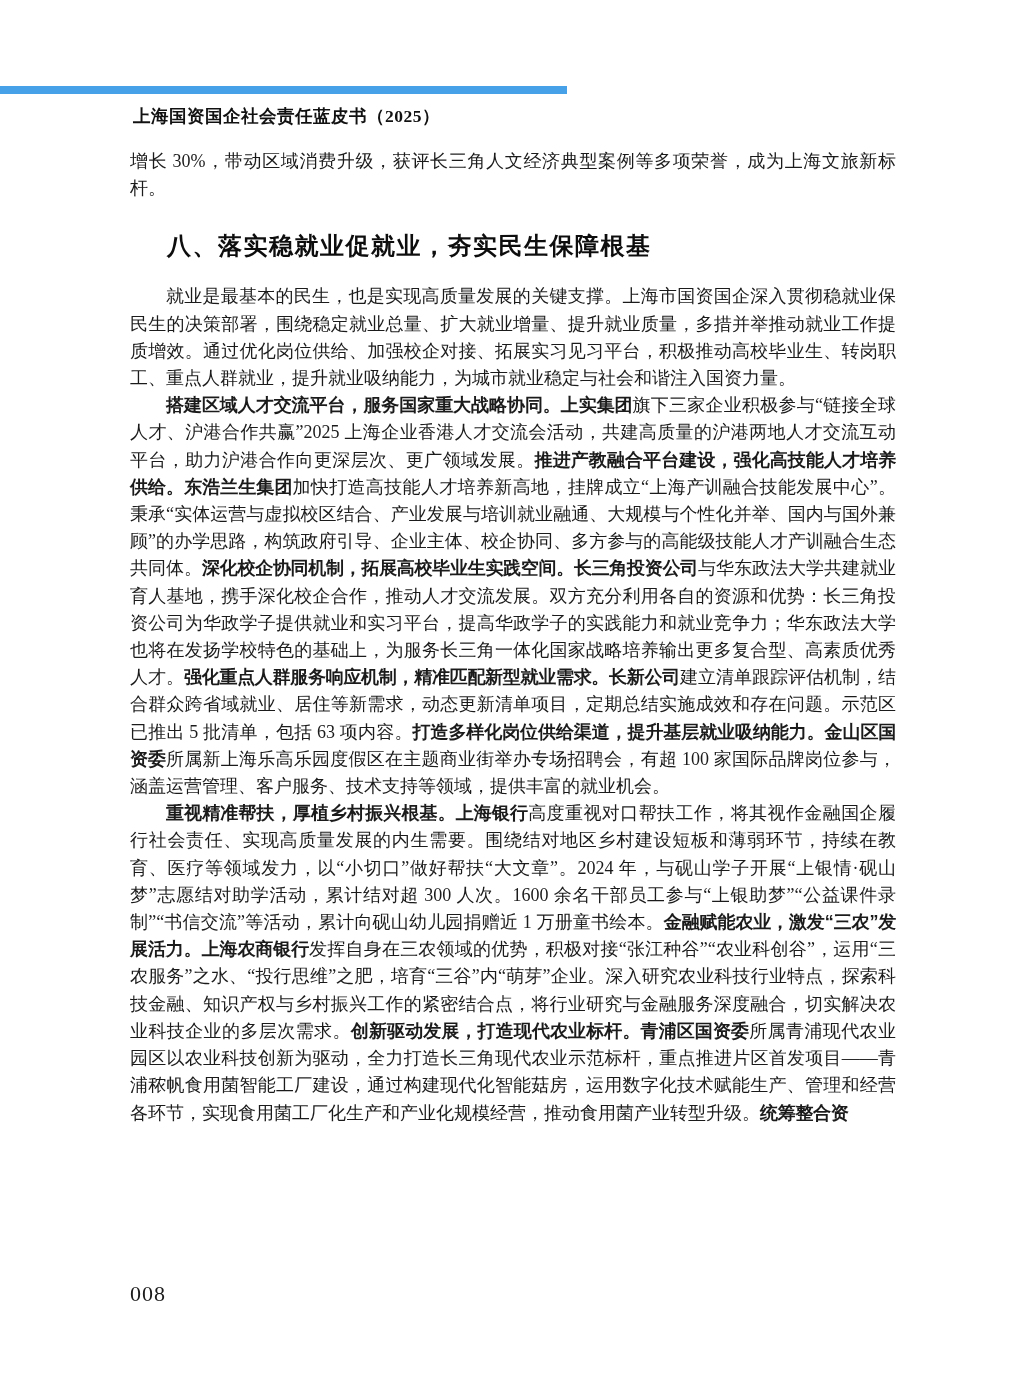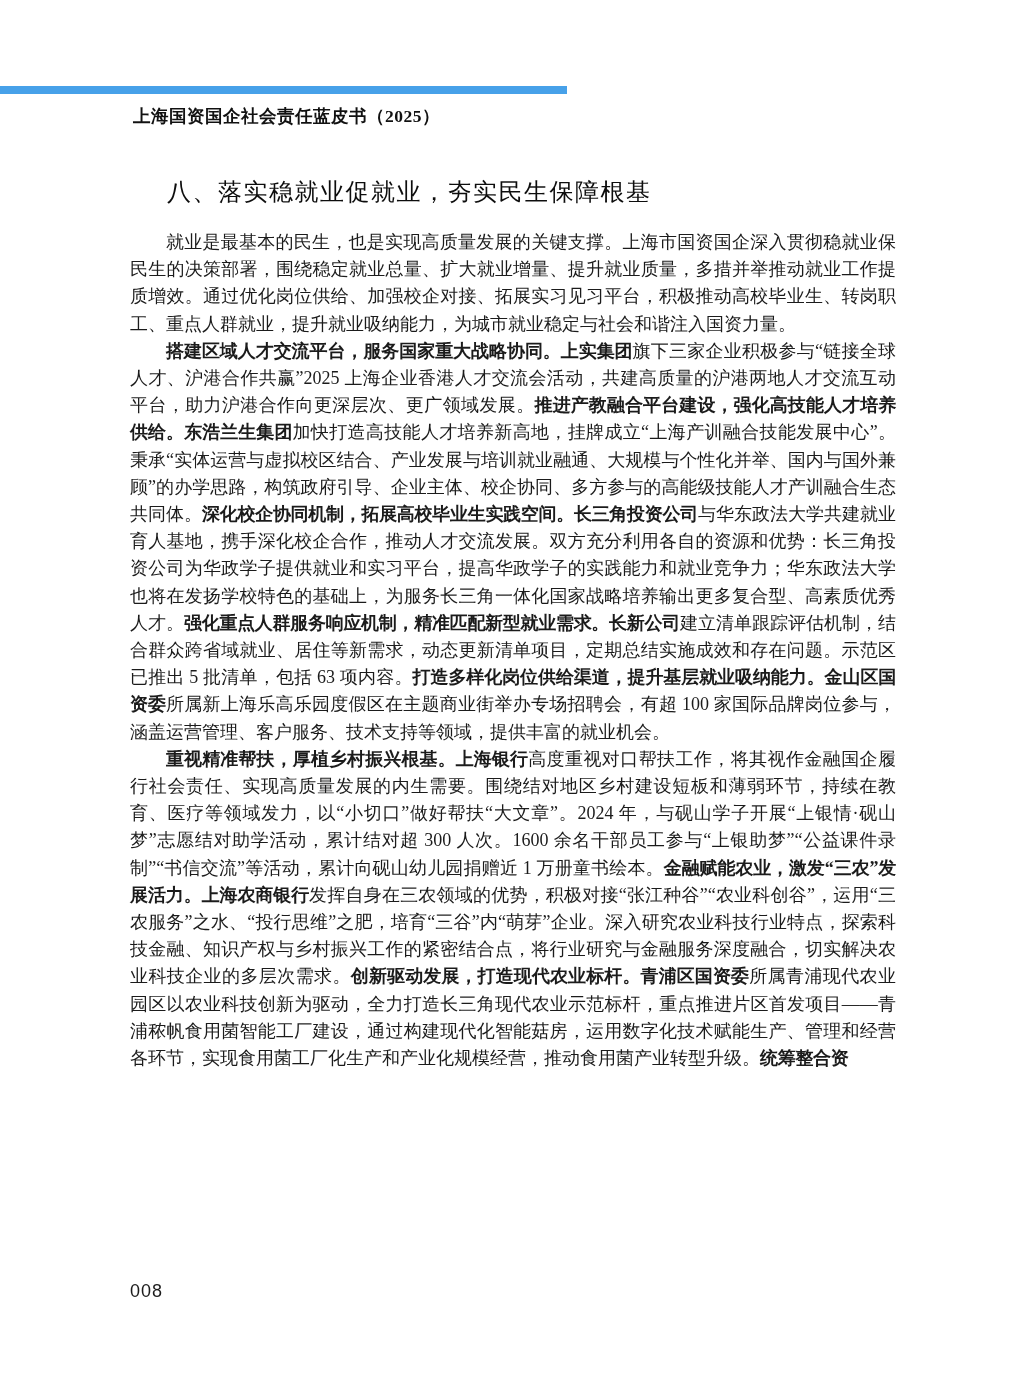--- a/index.html
+++ b/index.html
@@ -48,50 +48,51 @@
   .content p.para {
     margin: 0;
     padding: 0;
   }
   .content p.indent {
     text-indent: 2em;
   }
   .run { font-weight: normal; }
   .bold-run {
     font-weight: bold;
-    font-family: Liberation Serif, serif;
+    font-family: Liberation Sans, sans-serif;
     letter-spacing: -0.3px;
   }
   h2.section-heading {
     font-family: "Liberation Sans", sans-serif;
-    font-weight: normal;
+    font-weight: bold;
     font-size: 24px;
     line-height: 31px;
     margin: 28px 0 22px 0;
     padding-left: 37px;
     letter-spacing: 1.5px;
     text-align: left;
     color: #0d0d0d;
   }
   .page-number {
     position: absolute;
     left: 130px;
     top: 1281px;
-    font-size: 18px;
-    font-family: Liberation Sans, sans-serif;
+    font-size: 22px;
+    font-family: Liberation Serif, serif;
     color: #1b1b1b;
     letter-spacing: 1px;
   }
 </style>
 </head>
 <body>
 
 <div class="page">
   <div class="accent-bar" style="background: rgb(71, 161, 233);"></div>
   <div class="page-header">上海国资国企社会责任蓝皮书（2025）</div>
   <div class="content">
+      <p class="para"><span class="run">增长 30%，带动区域消费升级，获评长三角人文经济典型案例等多项荣誉，成为上海文旅新标杆。</span></p>
       <h2 class="section-heading">八、落实稳就业促就业，夯实民生保障根基</h2>
       <p class="para indent"><span class="run">就业是最基本的民生，也是实现高质量发展的关键支撑。上海市国资国企深入贯彻稳就业保民生的决策部署，围绕稳定就业总量、扩大就业增量、提升就业质量，多措并举推动就业工作提质增效。通过优化岗位供给、加强校企对接、拓展实习见习平台，积极推动高校毕业生、转岗职工、重点人群就业，提升就业吸纳能力，为城市就业稳定与社会和谐注入国资力量。</span></p>
       <p class="para indent"><strong class="run bold-run">搭建区域人才交流平台，服务国家重大战略协同。上实集团</strong><span class="run">旗下三家企业积极参与“链接全球人才、沪港合作共赢”2025 上海企业香港人才交流会活动，共建高质量的沪港两地人才交流互动平台，助力沪港合作向更深层次、更广领域发展。</span><strong class="run bold-run">推进产教融合平台建设，强化高技能人才培养供给。东浩兰生集团</strong><span class="run">加快打造高技能人才培养新高地，挂牌成立“上海产训融合技能发展中心”。秉承“实体运营与虚拟校区结合、产业发展与培训就业融通、大规模与个性化并举、国内与国外兼顾”的办学思路，构筑政府引导、企业主体、校企协同、多方参与的高能级技能人才产训融合生态共同体。</span><strong class="run bold-run">深化校企协同机制，拓展高校毕业生实践空间。长三角投资公司</strong><span class="run">与华东政法大学共建就业育人基地，携手深化校企合作，推动人才交流发展。双方充分利用各自的资源和优势：长三角投资公司为华政学子提供就业和实习平台，提高华政学子的实践能力和就业竞争力；华东政法大学也将在发扬学校特色的基础上，为服务长三角一体化国家战略培养输出更多复合型、高素质优秀人才。</span><strong class="run bold-run">强化重点人群服务响应机制，精准匹配新型就业需求。长新公司</strong><span class="run">建立清单跟踪评估机制，结合群众跨省域就业、居住等新需求，动态更新清单项目，定期总结实施成效和存在问题。示范区已推出 5 批清单，包括 63 项内容。</span><strong class="run bold-run">打造多样化岗位供给渠道，提升基层就业吸纳能力。金山区国资委</strong><span class="run">所属新上海乐高乐园度假区在主题商业街举办专场招聘会，有超 100 家国际品牌岗位参与，涵盖运营管理、客户服务、技术支持等领域，提供丰富的就业机会。</span></p>
       <p class="para indent"><strong class="run bold-run">重视精准帮扶，厚植乡村振兴根基。上海银行</strong><span class="run">高度重视对口帮扶工作，将其视作金融国企履行社会责任、实现高质量发展的内生需要。围绕结对地区乡村建设短板和薄弱环节，持续在教育、医疗等领域发力，以“小切口”做好帮扶“大文章”。2024 年，与砚山学子开展“上银情·砚山梦”志愿结对助学活动，累计结对超 300 人次。1600 余名干部员工参与“上银助梦”“公益课件录制”“书信交流”等活动，累计向砚山幼儿园捐赠近 1 万册童书绘本。</span><strong class="run bold-run">金融赋能农业，激发“三农”发展活力。上海农商银行</strong><span class="run">发挥自身在三农领域的优势，积极对接“张江种谷”“农业科创谷”，运用“三农服务”之水、“投行思维”之肥，培育“三谷”内“萌芽”企业。深入研究农业科技行业特点，探索科技金融、知识产权与乡村振兴工作的紧密结合点，将行业研究与金融服务深度融合，切实解决农业科技企业的多层次需求。</span><strong class="run bold-run">创新驱动发展，打造现代农业标杆。青浦区国资委</strong><span class="run">所属青浦现代农业园区以农业科技创新为驱动，全力打造长三角现代农业示范标杆，重点推进片区首发项目——青浦秾帆食用菌智能工厂建设，通过构建现代化智能菇房，运用数字化技术赋能生产、管理和经营各环节，实现食用菌工厂化生产和产业化规模经营，推动食用菌产业转型升级。</span><strong class="run bold-run">统筹整合资</strong></p>
     </div>
   <div class="page-number">008</div>
 </div>
 
 </body></html>

